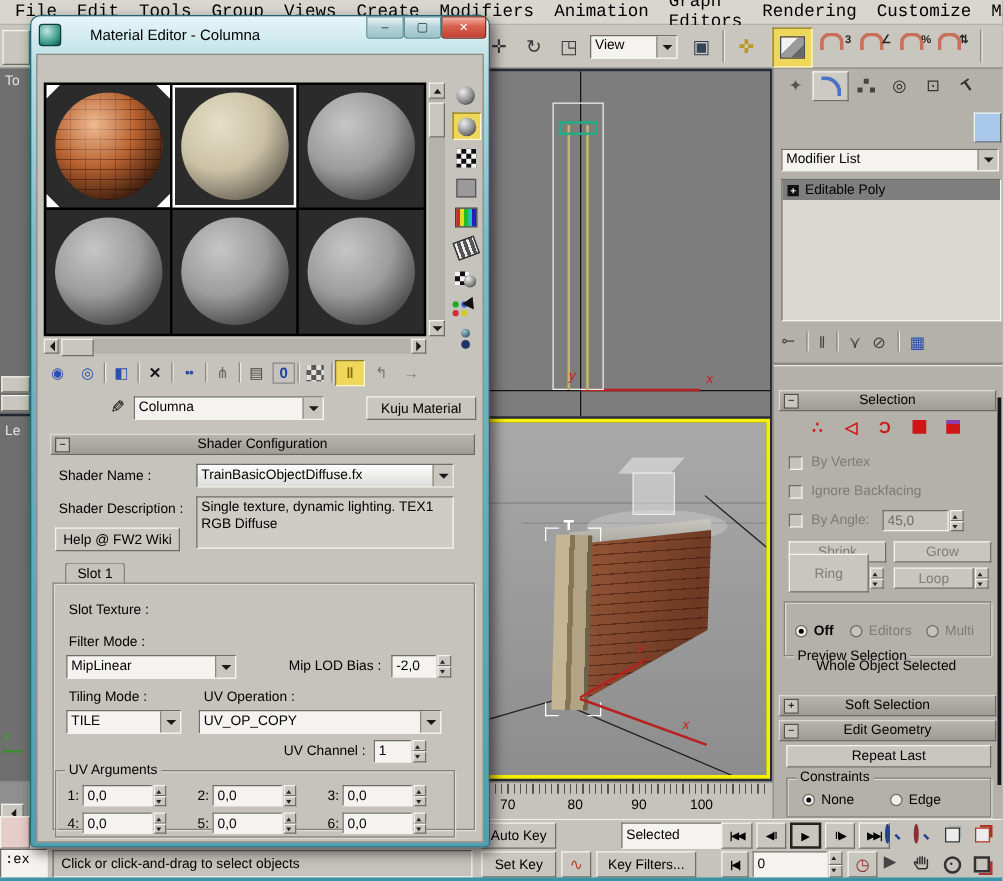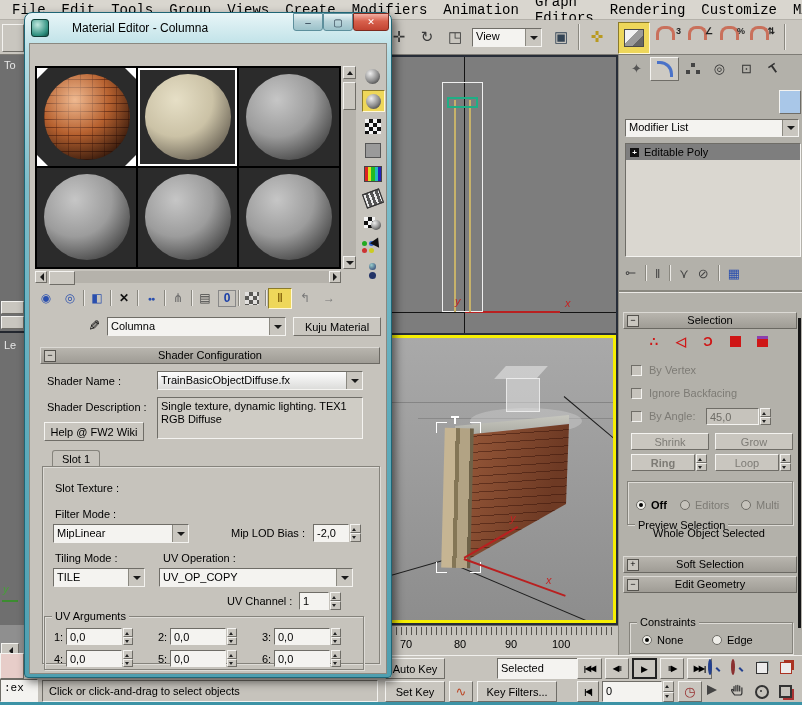--- a/index.html
+++ b/index.html
@@ -277,21 +277,21 @@
     <span class="abs lbl dis" style="left:30px;top:332px;">Ignore Backfacing</span>
     <div class="abs chk" style="left:12px;top:356px;"></div>
     <span class="abs lbl dis" style="left:30px;top:355px;">By Angle:</span>
     <div class="abs field gray" style="left:87px;top:353px;width:53px;height:17px;"><span>45,0</span></div>
     <div class="abs spinner" style="left:141px;top:353px;width:11px;height:17px;">
         <i class="up"></i>
         <i class="dn"></i>
       </div>
     <div class="abs btn dis" style="left:12px;top:378px;width:78px;height:17px;">Shrink</div>
     <div class="abs btn dis" style="left:96px;top:378px;width:78px;height:17px;">Grow</div>
-    <div class="abs btn dis" style="left:12px;top:399px;width:64px;height:17px;font-weight:bold;">Ring</div>
+    <div class="abs btn dis" style="left:12px;top:388px;width:64px;height:31px;">Ring</div>
     <div class="abs spinner" style="left:77px;top:399px;width:11px;height:17px;">
         <i class="up"></i>
         <i class="dn"></i>
       </div>
     <div class="abs btn dis" style="left:96px;top:399px;width:64px;height:17px;">Loop</div>
     <div class="abs spinner" style="left:161px;top:399px;width:11px;height:17px;">
         <i class="up"></i>
         <i class="dn"></i>
       </div>
     <div class="abs gbox" style="left:8px;top:426px;width:166px;height:44px;">
@@ -306,20 +306,21 @@
     <div class="abs lbl" style="left:4px;top:472px;width:172px;text-align:center;">Whole Object Selected</div>
 
     <div class="abs roll" style="left:4px;top:501px;width:172px;height:15px;">
       <span class="rollbox">+</span>
       <span>Soft Selection</span>
     </div>
     <div class="abs roll" style="left:4px;top:521px;width:172px;height:15px;">
       <span class="rollbox">−</span>
       <span>Edit Geometry</span>
     </div>
+    <div class="abs btn" style="left:10px;top:541px;width:164px;height:18px;">Repeat Last</div>
     <div class="abs gbox" style="left:10px;top:567px;width:164px;height:32px;">
       <span class="gleg" style="background:#b3b1aa;">Constraints</span>
       <div class="abs radio sel" style="left:12px;top:12px;"></div>
       <span class="abs lbl" style="left:27px;top:11px;">None</span>
       <div class="abs radio" style="left:82px;top:12px;"></div>
       <span class="abs lbl" style="left:97px;top:11px;">Edge</span>
     </div>
     <div class="abs" style="left:179px;top:263px;width:3px;height:310px;background:#161616;"></div>
   </div>
 
@@ -498,21 +499,21 @@
         <span class="mei">
             <i class="checker" style="width:14px;height:13px;display:block;opacity:.6;"></i>
           </span>
         <span class="sep" style="height:16px;"></span>
         <span class="mei pressed" style="color:#8a6a10;font-weight:bold;">‖</span>
         <span class="mei" style="color:#777;">↰</span>
         <span class="mei" style="color:#777;">→</span>
       </div>
 
       <div class="abs" style="left:58px;top:273px;font-size:14px;transform:rotate(90deg);">✎</div>
-      <div class="abs ddown" style="left:77px;top:273px;width:179px;height:19px;">
+      <div class="abs ddown" style="left:77px;top:273px;width:152px;height:19px;">
         <span class="ddtext" style="top:2px;">Columna</span>
         <span class="ddbtn">
             <i class="tri-d"></i>
           </span>
       </div>
       <div class="abs btn" style="left:263px;top:273px;width:88px;height:19px;">Kuju Material</div>
 
       <div class="abs roll" style="left:10px;top:303px;width:338px;height:15px;">
         <span class="rollbox">−</span>
         <span>Shader Configuration</span>

